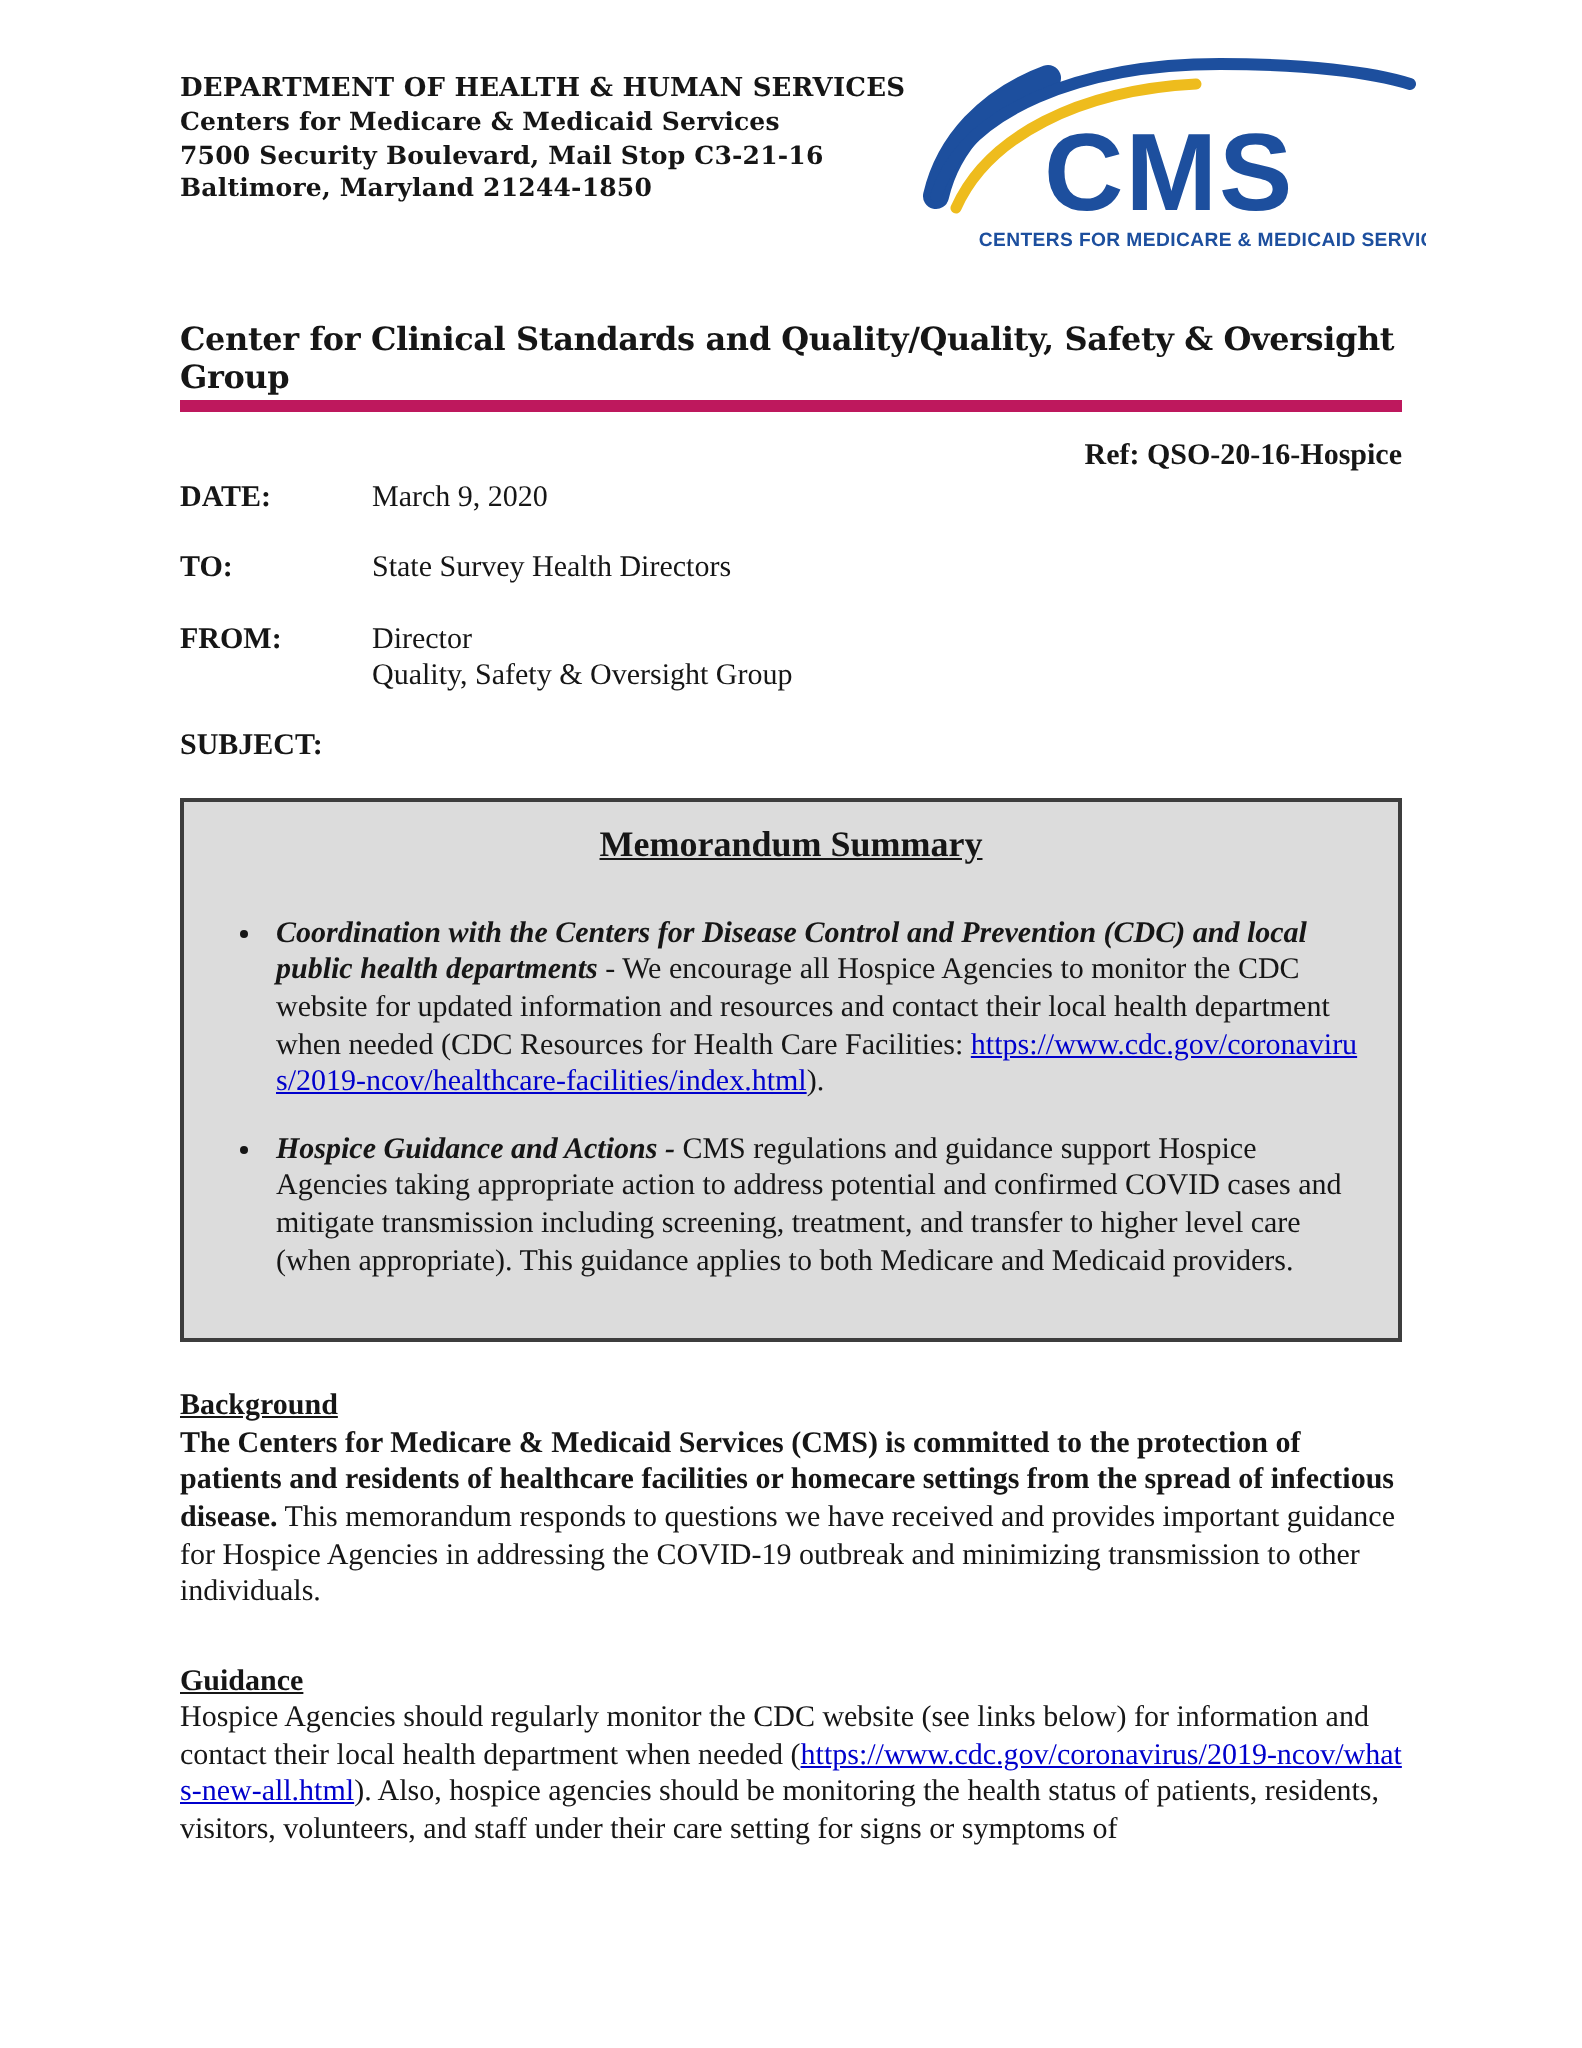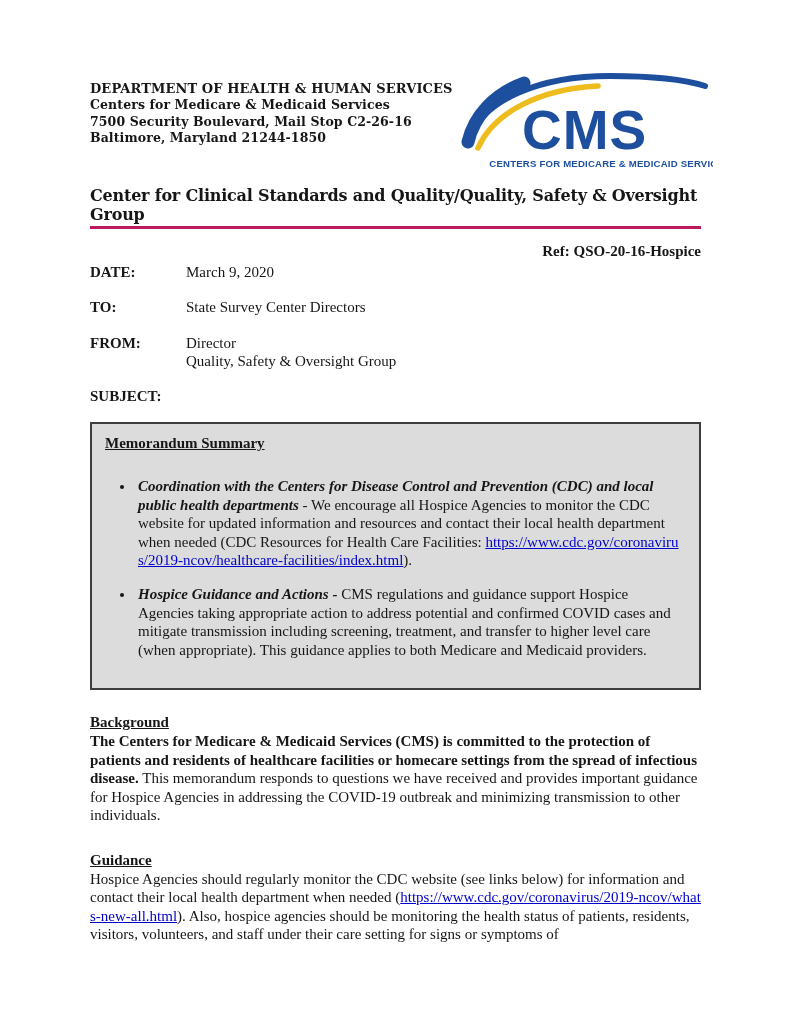--- a/index.html
+++ b/index.html
@@ -4,44 +4,44 @@
 <style>
   html, body { margin: 0; padding: 0; }
   body {
     width: 791px; height: 1024px;
     background: #ffffff;
     font-family: "Liberation Serif", serif;
     color: #161616;
     overflow: hidden;
     -webkit-font-smoothing: antialiased;
   }
-  .page { padding: 76px 90px 0 90px; width: 611px; }
+  .page { padding: 32px 90px 0 90px; width: 611px; }
 
   
   .top-row { display: flex; justify-content: space-between; align-items: flex-start; }
   .agency-block {
     font-family: "DejaVu Serif", serif;
     font-weight: bold;
     font-size: 12.5px;
     line-height: 1.32;
     letter-spacing: 0.1px;
     padding-top: 4px;
   }
   .agency-block .line1 { font-size: 13px; }
   .logo-wrap { width: 255px; margin-right: -12px; margin-top: -4px; }
 
   
   .dept-title {
-    margin-top: 14px;
+    margin-top: 32px;
     font-family: "DejaVu Serif", serif;
     font-weight: bold;
     font-size: 16px;
     letter-spacing: -0.2px;
     padding-bottom: 2px;
-    border-bottom: 3px solid #be185d;
+    border-bottom: 6px solid #be185d;
   }
 
   .ref-line {
     margin-top: 14px;
     text-align: right;
     font-weight: bold;
     font-size: 15px;
   }
 
   
@@ -53,23 +53,23 @@
   
   .summary-box {
     margin-top: 16px;
     background: #dcdcdc;
     border: 2px solid #3d3d3d;
     padding: 8px 13px 14px 13px;
     font-size: 15px;
     line-height: 1.24;
   }
   .summary-title {
-    text-align: left;
+    text-align: center;
     font-weight: bold;
-    font-size: 15px;
+    font-size: 18px;
     text-decoration: underline;
     margin: 2px 0 24px 0;
   }
   .summary-intro { margin: 0 0 16px 0; }
   .summary-box ul { margin: 0; padding-left: 30px; }
   .summary-box li { margin-bottom: 15px; padding-left: 3px; }
   .summary-box li:last-child { margin-bottom: 15px; }
   .lead { font-weight: bold; font-style: italic; }
 
   a.doc-link { color: #0000cc; text-decoration: underline; word-break: break-all; }
@@ -85,21 +85,21 @@
 </style>
 </head>
 <body>
 
 <div class="page">
 
   <div class="top-row">
     <div class="agency-block">
       <div class="line1">DEPARTMENT OF HEALTH &amp; HUMAN SERVICES</div>
       <div>Centers for Medicare &amp; Medicaid Services</div>
-      <div>7500 Security Boulevard, Mail Stop C2-26-16</div>
+      <div>7500 Security Boulevard, Mail Stop C3-21-16</div>
       <div>Baltimore, Maryland   21244-1850</div>
     </div>
     <div class="logo-wrap">
       <svg class="cms-logo-svg" width="255" height="100" viewBox="0 0 255 100">
 
         <path d="M 10 70 C 16 44 36 22 66 11" stroke="#1d4f9e" stroke-width="13" fill="none" stroke-linecap="round"></path>
 
         <path d="M 10 70 C 24 26 84 4 152 4 C 194 4 228 8 247 14" stroke="#1d4f9e" stroke-width="6" fill="none" stroke-linecap="round"></path>
 
         <path d="M 20 76 C 36 40 82 17 140 14" stroke="#eebc1d" stroke-width="5.5" fill="none" stroke-linecap="round"></path>
@@ -113,21 +113,21 @@
 
   <div class="ref-line">Ref: QSO-20-16-Hospice</div>
 
   <div class="meta">
     <div class="meta-row">
       <div class="meta-label">DATE:</div>
       <div class="meta-value bold">March 9, 2020</div>
     </div>
     <div class="meta-row">
       <div class="meta-label">TO:</div>
-      <div class="meta-value">State Survey Center Directors</div>
+      <div class="meta-value">State Survey Health Directors</div>
     </div>
     <div class="meta-row">
       <div class="meta-label">FROM:</div>
       <div class="meta-value">
         <div>Director</div>
         <div>Quality, Safety &amp; Oversight Group</div>
       </div>
     </div>
     <div class="meta-row">
       <div class="meta-label">SUBJECT:</div>

